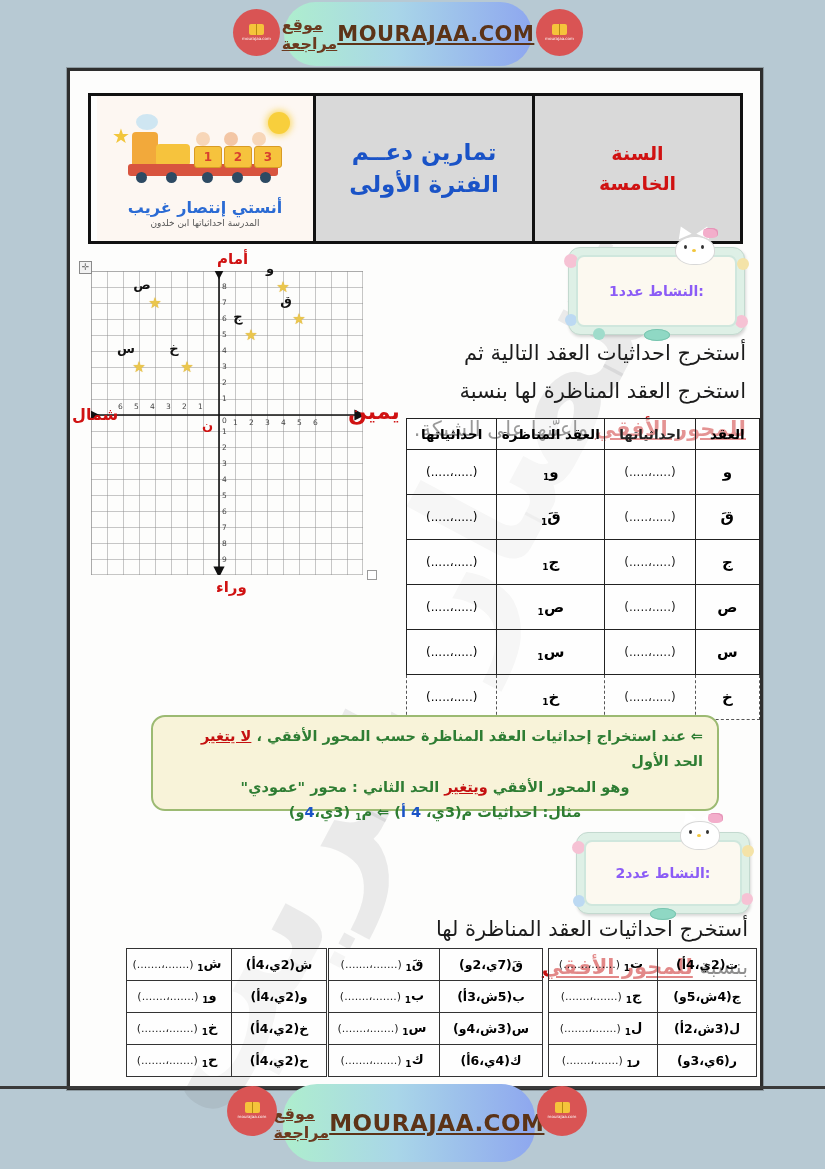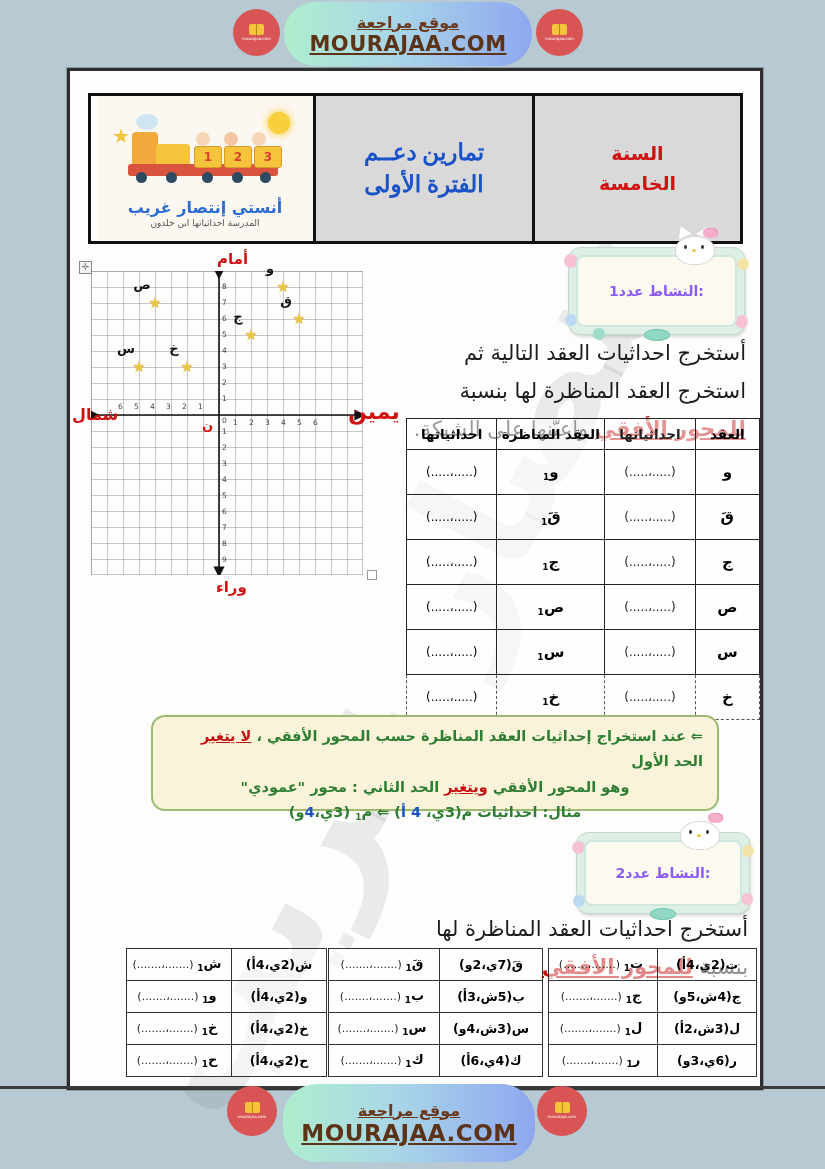--- a/index.html
+++ b/index.html
@@ -1,21 +1,21 @@
 <!DOCTYPE html>
 <html lang="ar"><head>
 <meta charset="utf-8">
 <style>
   html,body{margin:0;padding:0;}
   body{width:825px;height:1169px;background:#b7c9d3;font-family:"DejaVu Sans",sans-serif;overflow:hidden;}
   .stage{position:relative;width:825px;height:1169px;}
 
   
   .banner-pill{position:absolute;border-radius:34px;background:linear-gradient(90deg,#aeeecd 0%,#a9d6e8 45%,#8ea7ef 100%);
-    display:flex;flex-direction:column;align-items:center;justify-content:center;z-index:5;}
+    display:flex;align-items:center;justify-content:center;z-index:5;}
   .banner-title{color:#6b3a1f;font-weight:bold;font-size:16px;text-decoration:underline;}
   .banner-site{color:#5c3317;font-weight:bold;font-size:21px;text-decoration:underline;letter-spacing:.5px;}
   .site-badge{position:absolute;border-radius:50%;background:#d95454;display:flex;flex-direction:column;align-items:center;justify-content:center;z-index:6;}
   .mini-book{width:15px;height:11px;border-radius:2px;background:linear-gradient(90deg,#f5c33b 47%,#b58912 47%,#b58912 53%,#f5c33b 53%);margin-bottom:1px;}
   .badge-txt{color:#fff;font-size:4px;line-height:1.3;text-align:center;}
   .footer-line{position:absolute;left:0;top:1086px;width:825px;height:3px;background:#3a3a3a;z-index:4;}
 
   
   .page{position:absolute;left:67px;top:68px;width:690px;height:1016px;background:#fdfdfc;
     border:3px solid #2e2e2e;box-shadow:0 0 0 1px #8d9aa1;z-index:2;}
@@ -25,21 +25,21 @@
 
   
   .hdr{position:absolute;left:18px;top:22px;width:649px;height:145px;border:3px solid #111;
     display:flex;flex-direction:row-reverse;z-index:4;}
   .hdr-cell{border-left:3px solid #111;background:#d9d9d9;display:flex;flex-direction:column;align-items:center;justify-content:center;}
   .hdr-cell:last-child{border-left:none;}
   .cell-grade{width:205px;}
   .cell-title{width:216px;}
   .cell-logo{width:216px;background:#fdf7f2;}
   .grade-txt{color:#d01212;font-weight:bold;font-size:19px;line-height:1.55;}
-  .title-blue{color:#1a53c7;font-weight:bold;font-size:23px;line-height:1.35;font-family:Liberation Serif, serif;}
+  .title-blue{color:#1a53c7;font-weight:bold;font-size:23px;line-height:1.35;}
   .title-red{color:#d01212;font-weight:bold;font-size:23px;line-height:1.35;text-decoration:underline;text-decoration-color:#333;}
   .teacher{color:#2b6bd4;font-weight:bold;font-size:16px;margin-top:2px;}
   .school{color:#555;font-size:9px;margin-top:1px;}
 
   
   .train-art{position:relative;width:190px;height:86px;}
   .sun{position:absolute;right:10px;top:2px;width:22px;height:22px;border-radius:50%;background:#f8cf3c;box-shadow:0 0 6px 2px rgba(248,207,60,.7);}
   .tstar{position:absolute;left:2px;top:14px;color:#f2c63c;font-size:20px;}
   .smoke{position:absolute;left:26px;top:4px;width:22px;height:16px;border-radius:50%;background:#cfe6f2;}
   .cab{position:absolute;left:22px;top:22px;width:26px;height:34px;background:#f2a93b;border-radius:4px 4px 0 0;}

